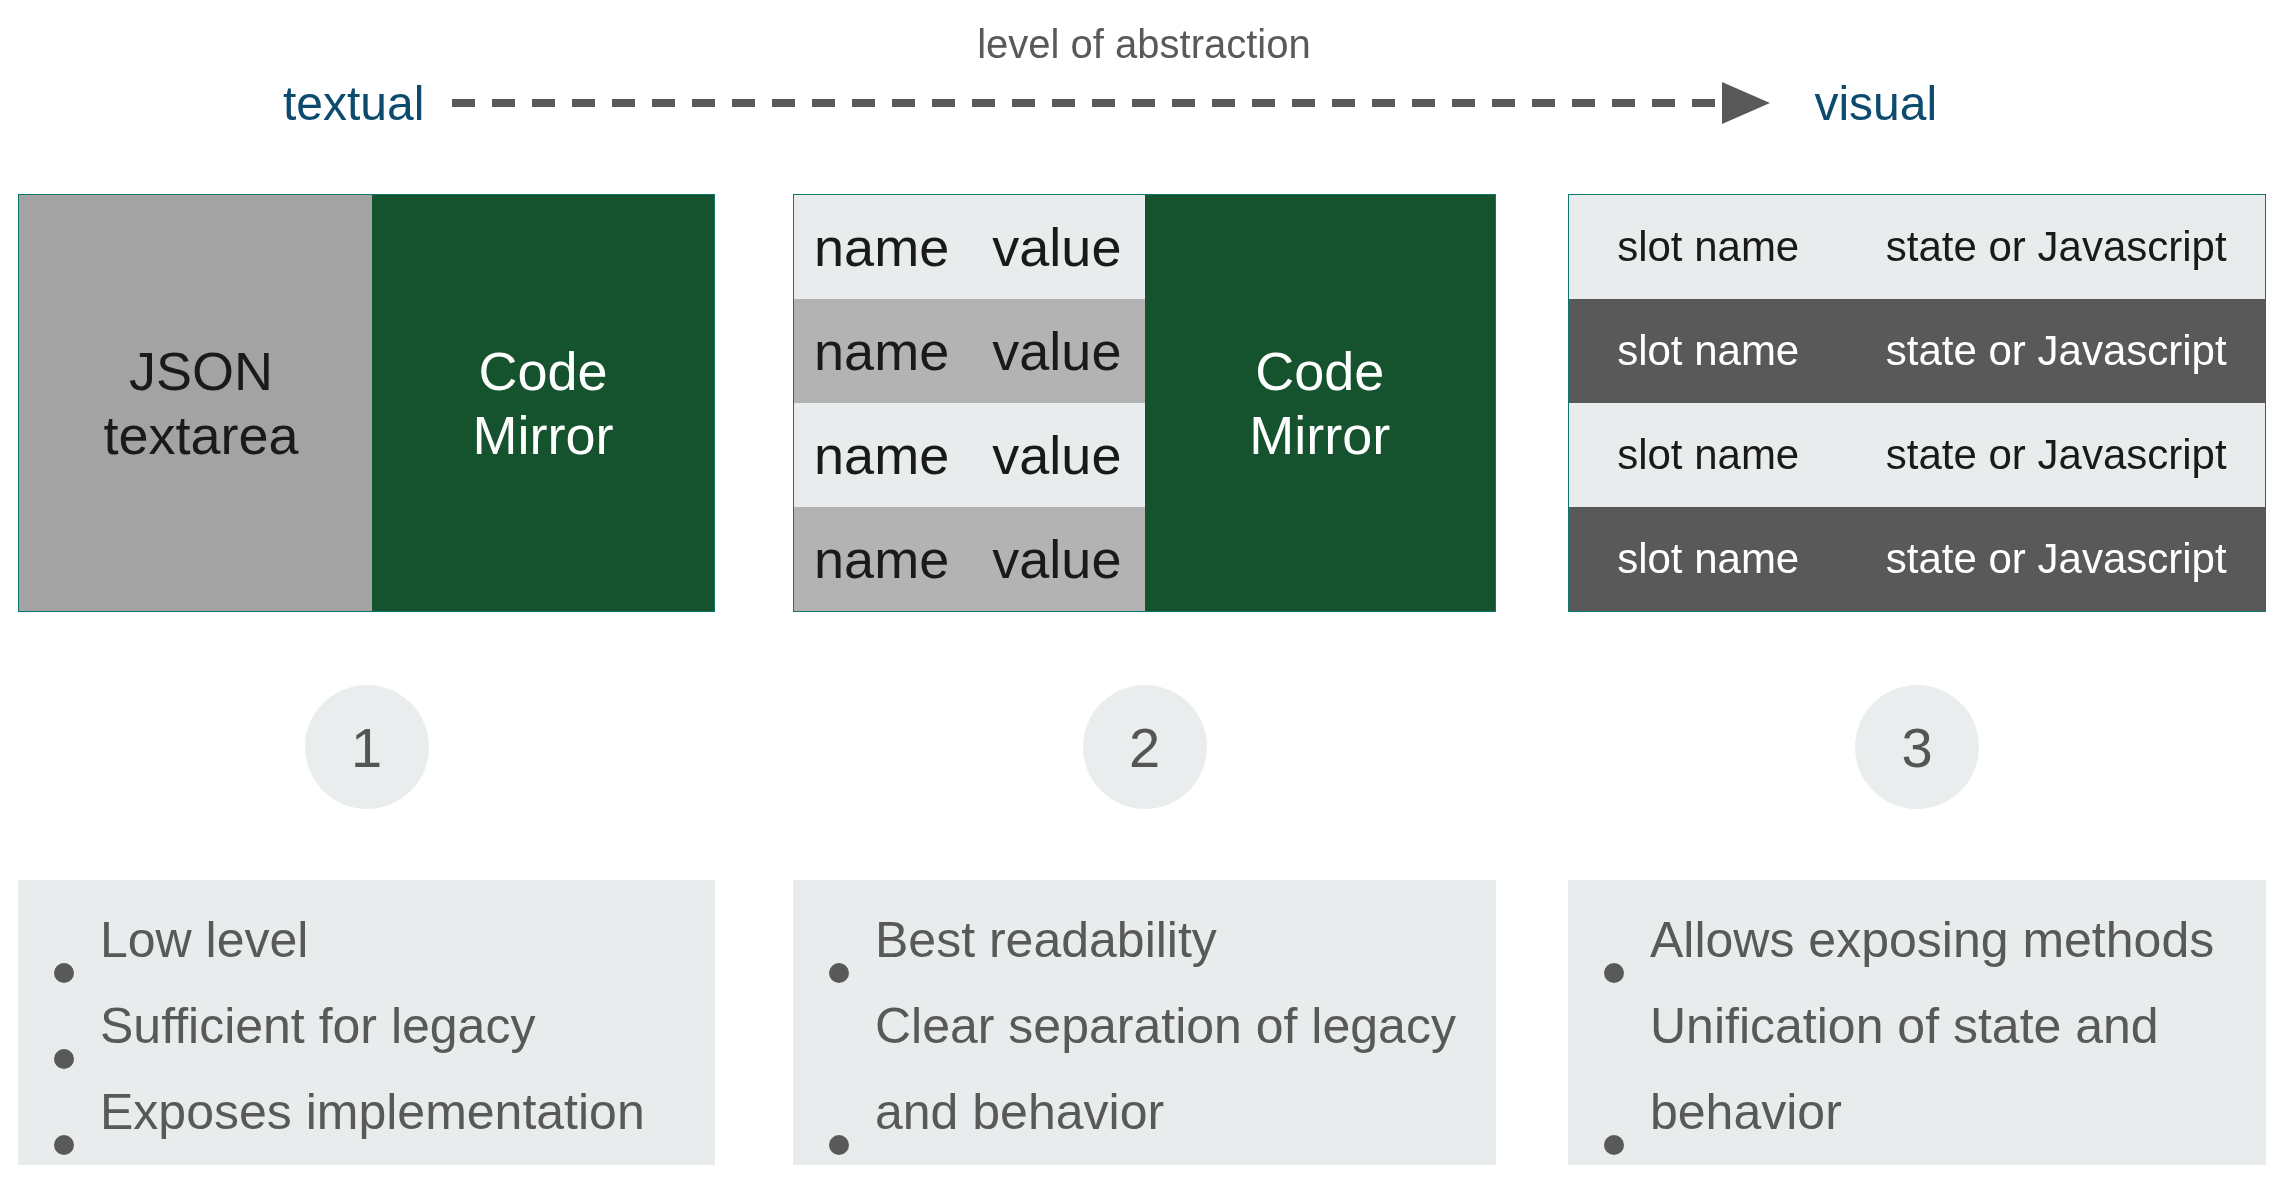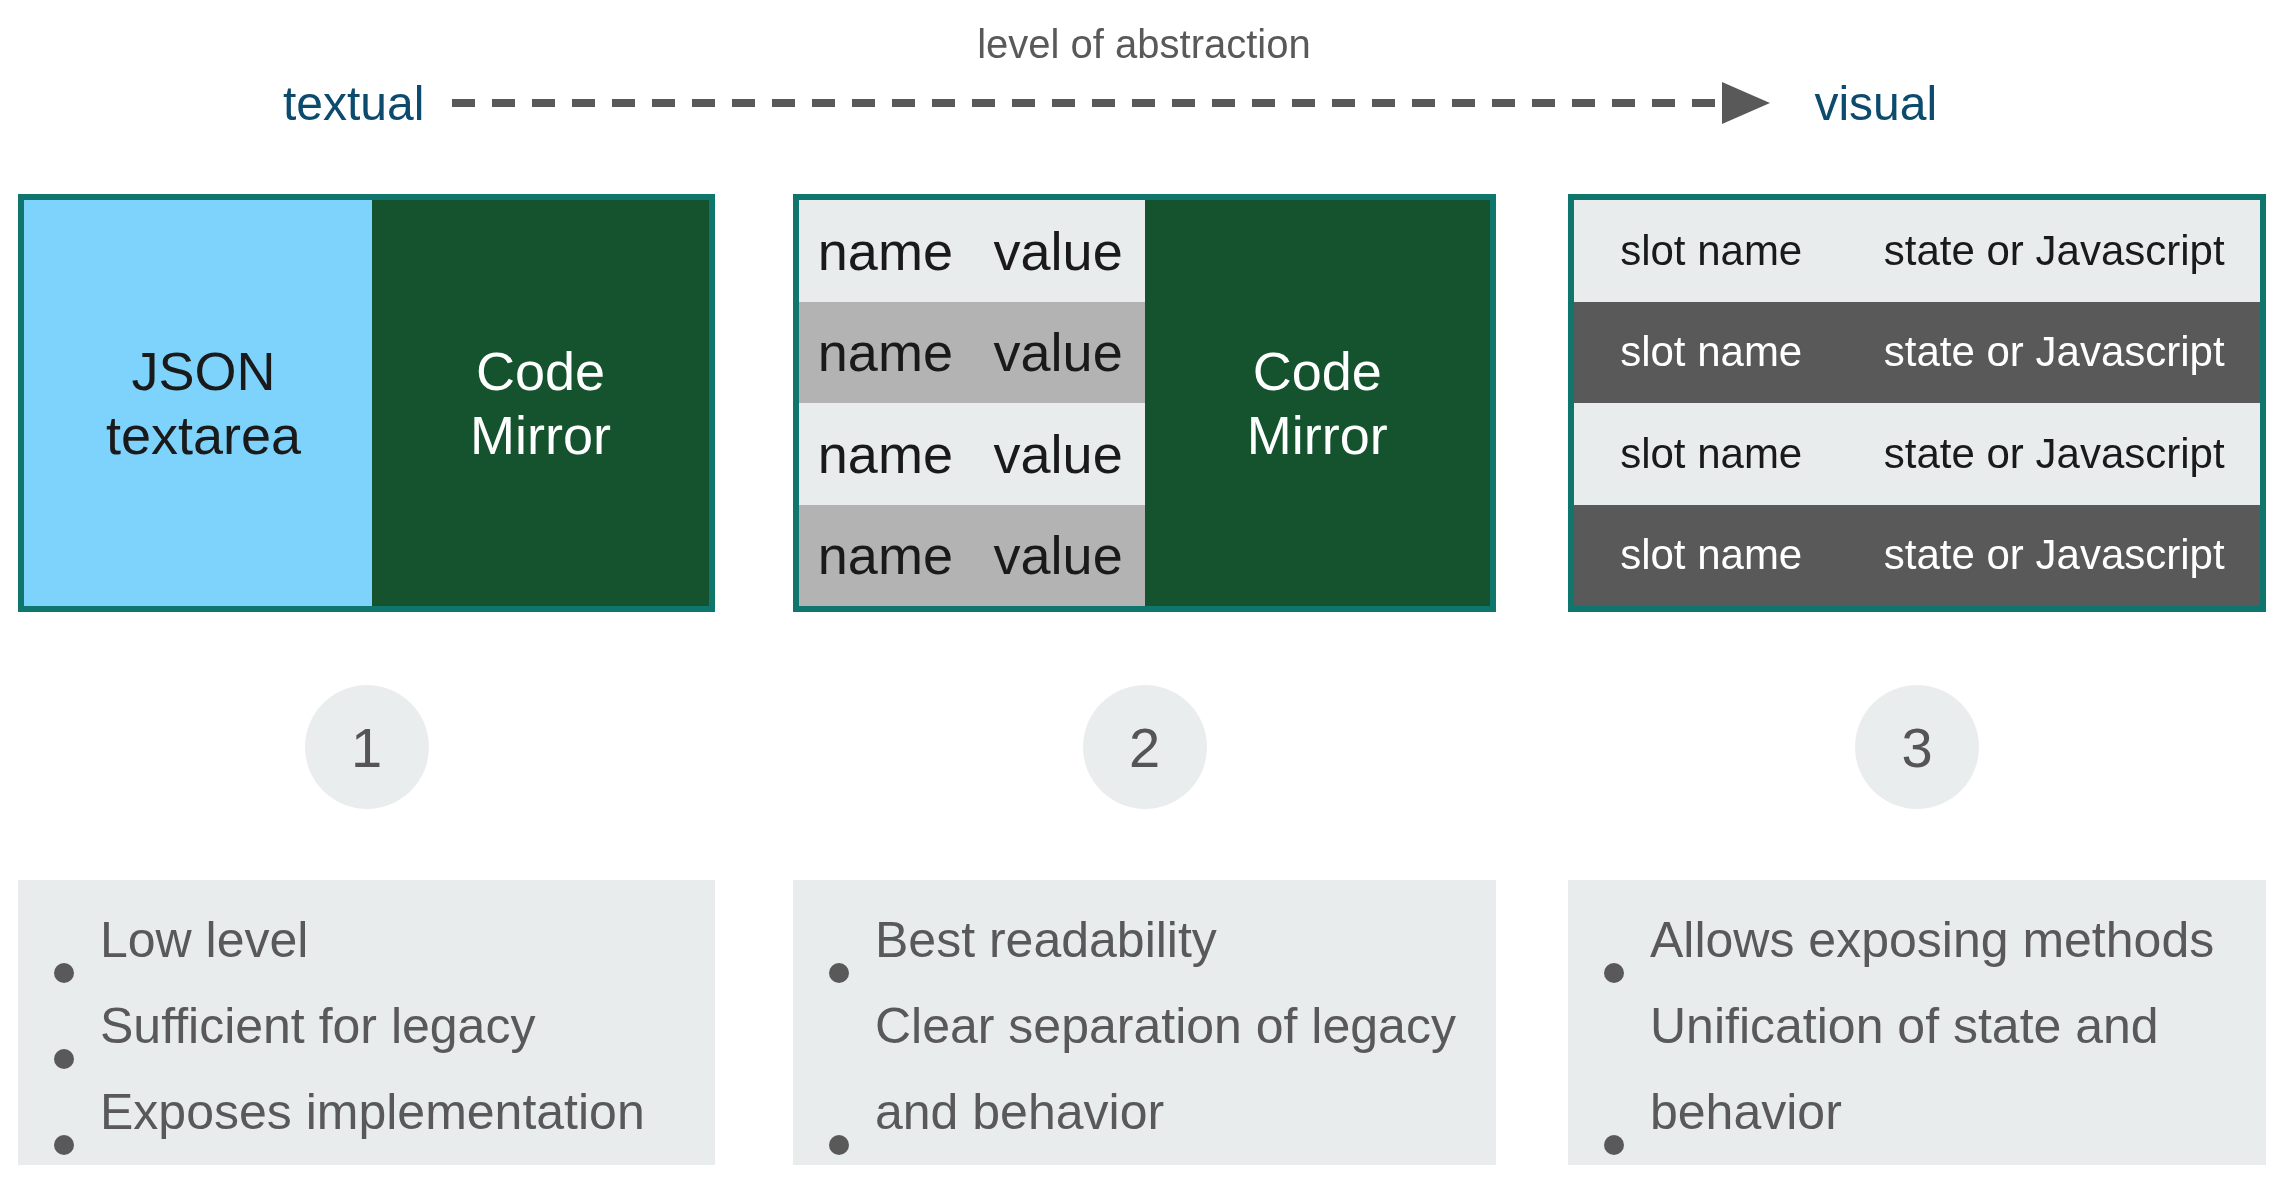--- a/index.html
+++ b/index.html
@@ -19,23 +19,23 @@
   .axis-label.right { margin-left:44px; }
 
   
   .grid { display:flex; align-items:flex-start; padding-left:18px; margin-top:62px; }
   .col { display:flex; flex-direction:column; }
   .col-1 { width:697px; }
   .col-2 { width:703px; margin-left:78px; }
   .col-3 { width:698px; margin-left:72px; }
 
   
-  .box { height:418px; border:6px solid #0f766e; display:flex; background:#e8eced; }
+  .box { height:418px; border:1px solid #0f766e; display:flex; background:#e8eced; }
   .pane { flex:1; display:flex; flex-direction:column; justify-content:center; align-items:center; }
-  .pane.light { background:#7dd3fc; color:#1a1a1a;padding-left:11px; }
+  .pane.light { background:#a3a3a3; color:#1a1a1a;padding-left:11px; }
   .pane.dark  { background:#14532d; color:#ffffff; }
   .pane .line { font-size:54px; line-height:64px; }
 
   .rows-half { flex:1; display:flex; flex-direction:column; }
   .nv-row { flex:1; display:flex; }
   .nv-row .cell { flex:1; display:flex; align-items:center; justify-content:center;
     font-size:54px; color:#1a1a1a; }
   .nv-row.alt-light { background:#e8eced; }
   .nv-row.alt-gray  { background:#b3b3b3; }
 

